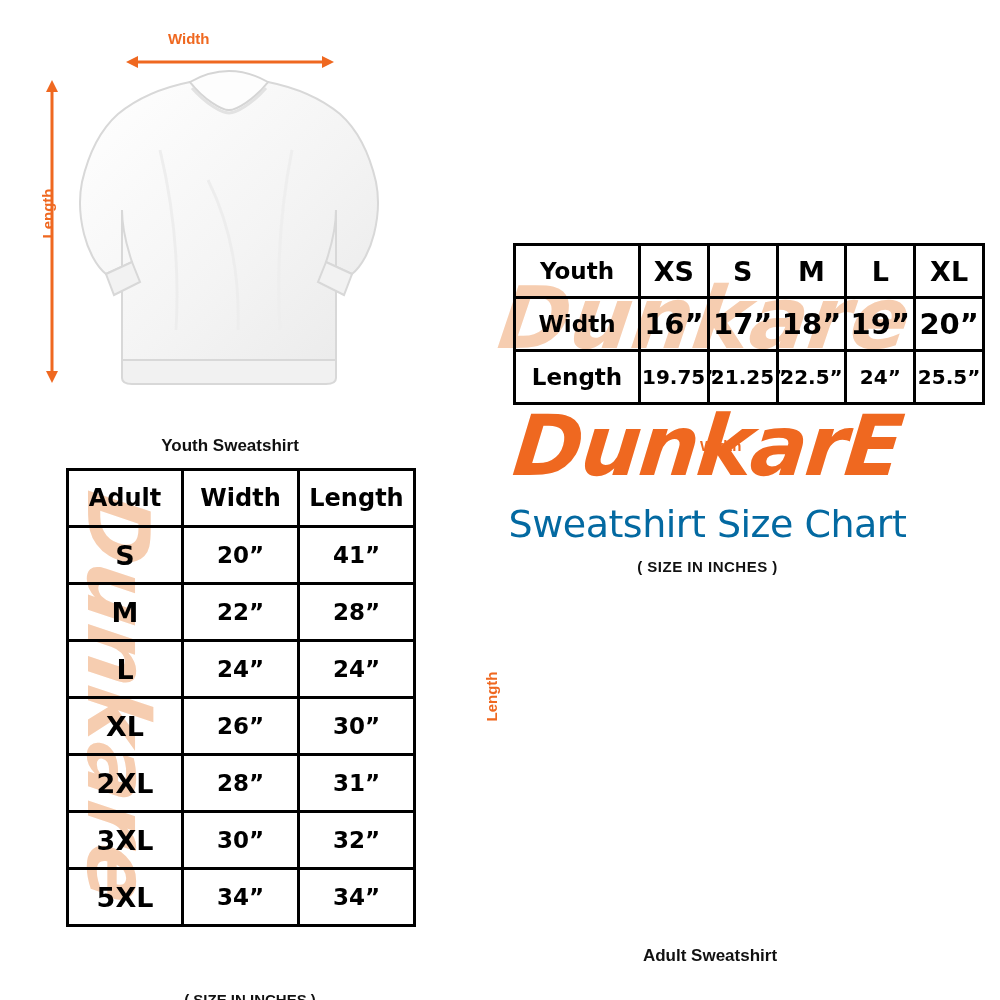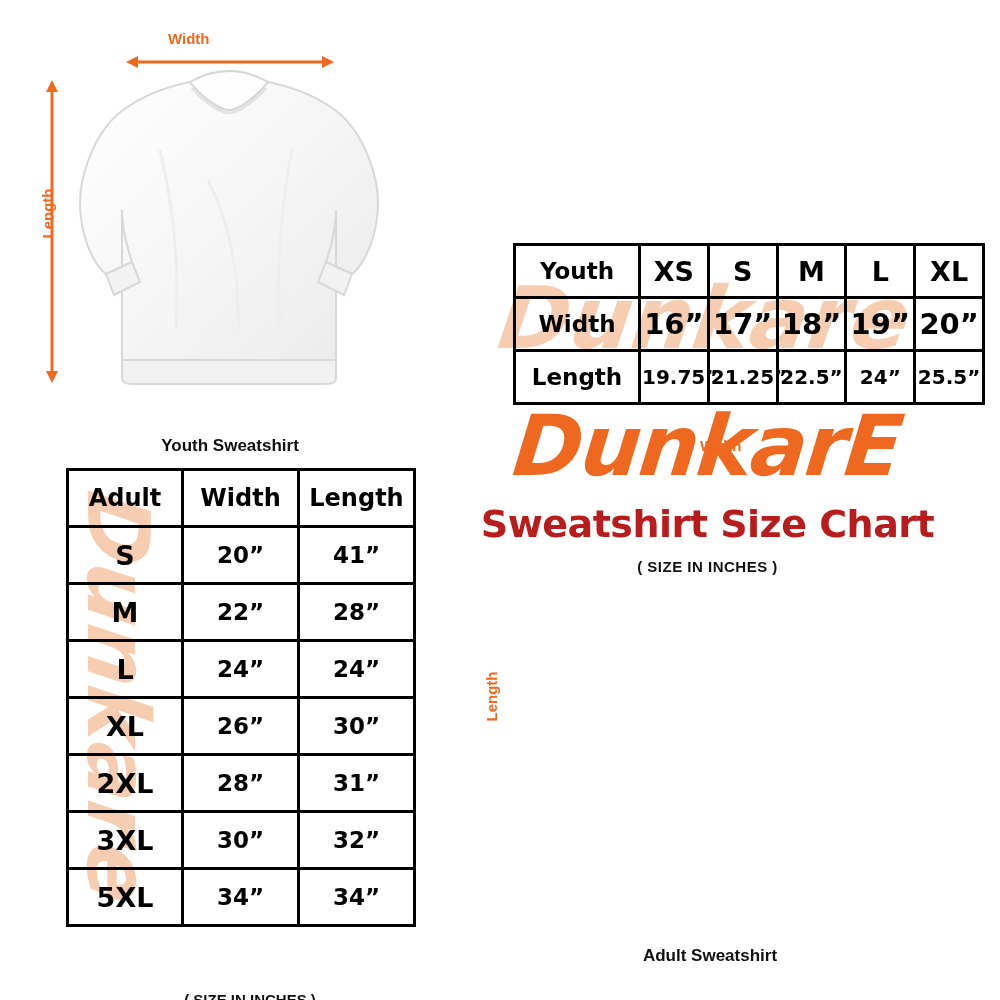--- a/index.html
+++ b/index.html
@@ -36,23 +36,23 @@
     font-weight: bold;
     font-style: italic;
     font-size: 84px;
     letter-spacing: -2px;
     color: #ef6820;
     line-height: 1;
     transform: skewX(-6deg);
   }
   .subtitle {
     font-family: "DejaVu Sans", sans-serif;
-    font-weight: bold;
+    font-weight: normal;
     font-size: 38px;
-    color: #b91c1c;
+    color: #0369a1;
     margin-top: 14px;
     letter-spacing: -0.5px;
   }
   .units {
     font-family: "Liberation Sans", sans-serif;
     font-weight: bold;
     font-size: 15px;
     color: #111;
     margin-top: 12px;
     letter-spacing: 0.5px;

